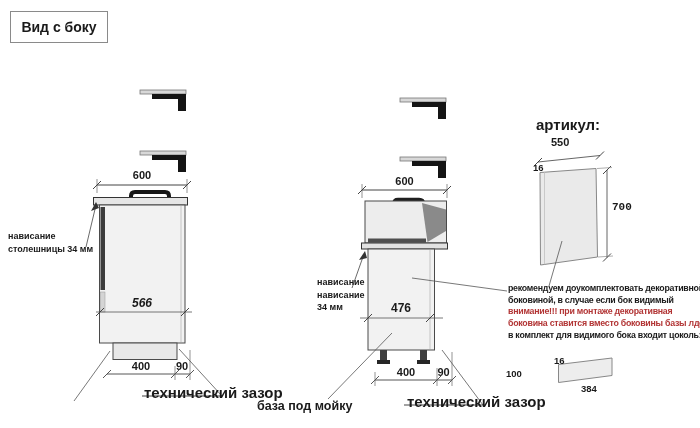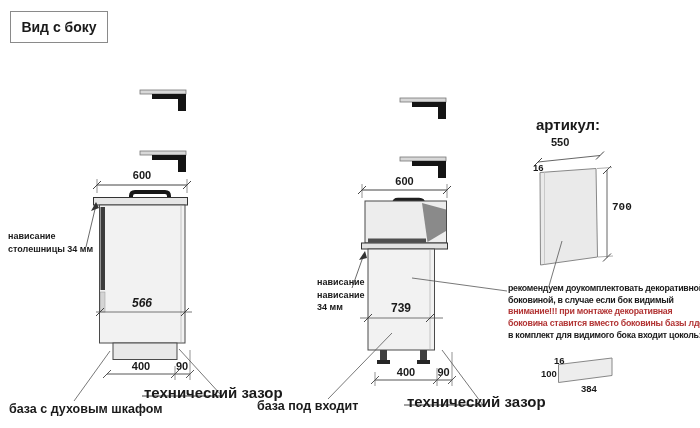--- a/index.html
+++ b/index.html
@@ -193,44 +193,43 @@
 
   <div class="lbl dim" style="left:97px;top:170px;width:90px;">600</div>
   <div class="lbl dim-big" style="left:97px;top:297px;width:90px;font-style:italic;">566</div>
   <div class="lbl dim" style="left:107px;top:361px;width:68px;">400</div>
   <div class="lbl dim" style="left:167px;top:361px;width:30px;">90</div>
   <div class="lbl tiny" style="left:144px;top:385px;">технический зазор</div>
   <div class="overhang" style="position:absolute;left:8px;top:230px;">
     <div>нависание</div>
     <div>столешницы 34 мм</div>
   </div>
-  <div class="lbl name-label" style="left:9px;top:403px;">база с духовым шкафом</div>
 
   <div class="lbl dim" style="left:362px;top:176px;width:85px;">600</div>
-  <div class="lbl dim-big" style="left:368px;top:302px;width:66px;">739</div>
+  <div class="lbl dim-big" style="left:368px;top:302px;width:66px;">476</div>
   <div class="lbl dim" style="left:375px;top:367px;width:62px;">400</div>
   <div class="lbl dim" style="left:430px;top:367px;width:27px;">90</div>
   <div class="lbl tiny" style="left:407px;top:394px;">технический зазор</div>
   <div class="overhang" style="position:absolute;left:317px;top:276px;">
     <div>нависание</div>
     <div>нависание</div>
     <div>34 мм</div>
   </div>
-  <div class="lbl name-label" style="left:257px;top:400px;">база под входит</div>
+  <div class="lbl name-label" style="left:257px;top:400px;">база под мойку</div>
 
   <div class="lbl" style="left:536px;top:117px;font-size:15px;">артикул:</div>
   <div class="lbl dim" style="left:551px;top:137px;">550</div>
   <div class="lbl tiny2" style="left:533px;top:163px;">16</div>
   <div class="lbl dim" style="left:612px;top:202px;font-family:Liberation Mono, monospace;">700</div>
 
   <div class="note-block">
     <div class="note-line">рекомендуем доукомплектовать декоративной</div>
     <div class="note-line">боковиной, в случае если бок видимый</div>
     <div class="note-line warn">внимание!!! при монтаже декоративная</div>
     <div class="note-line warn">боковина ставится вместо боковины базы лдсп</div>
     <div class="note-line">в комплект для видимого бока входит цоколь:</div>
   </div>
 
   <div class="lbl tiny2" style="left:554px;top:356px;">16</div>
-  <div class="lbl tiny2" style="left:541px;top:369px;">100</div>
+  <div class="lbl tiny2" style="left:506px;top:369px;">100</div>
   <div class="lbl tiny2" style="left:581px;top:384px;text-align:center;">384</div>
 
 </div>
 
 </body></html>

